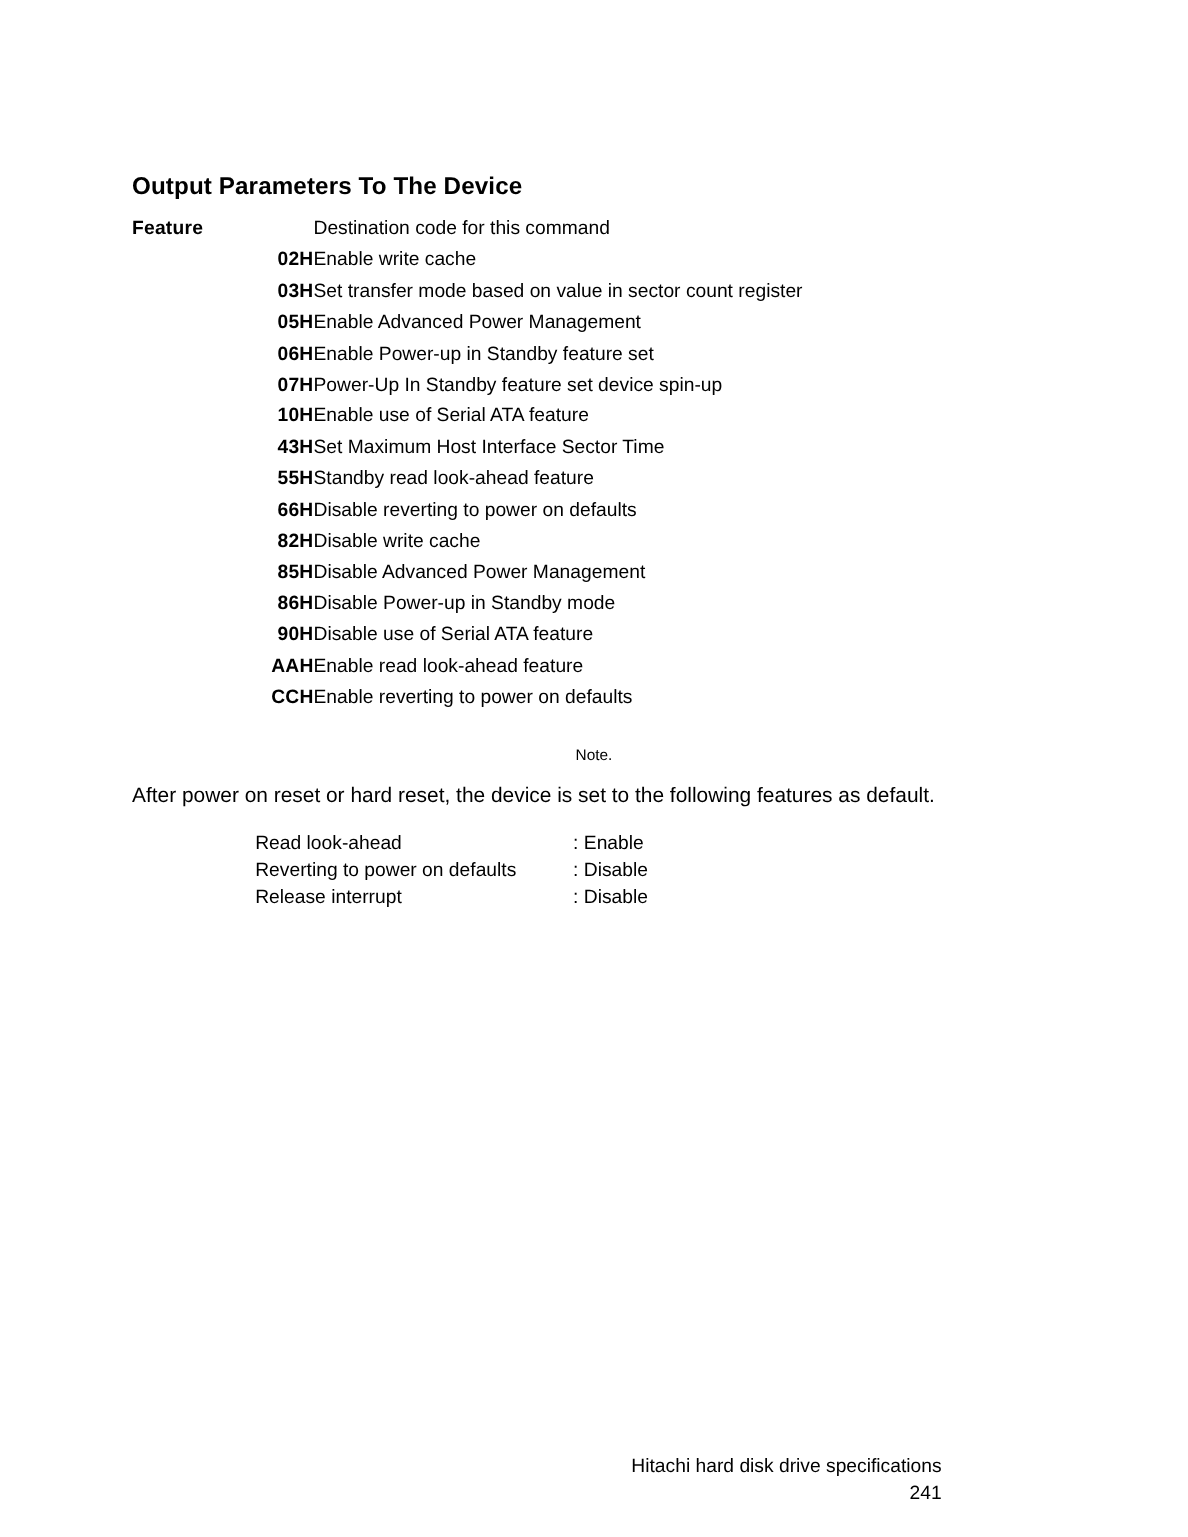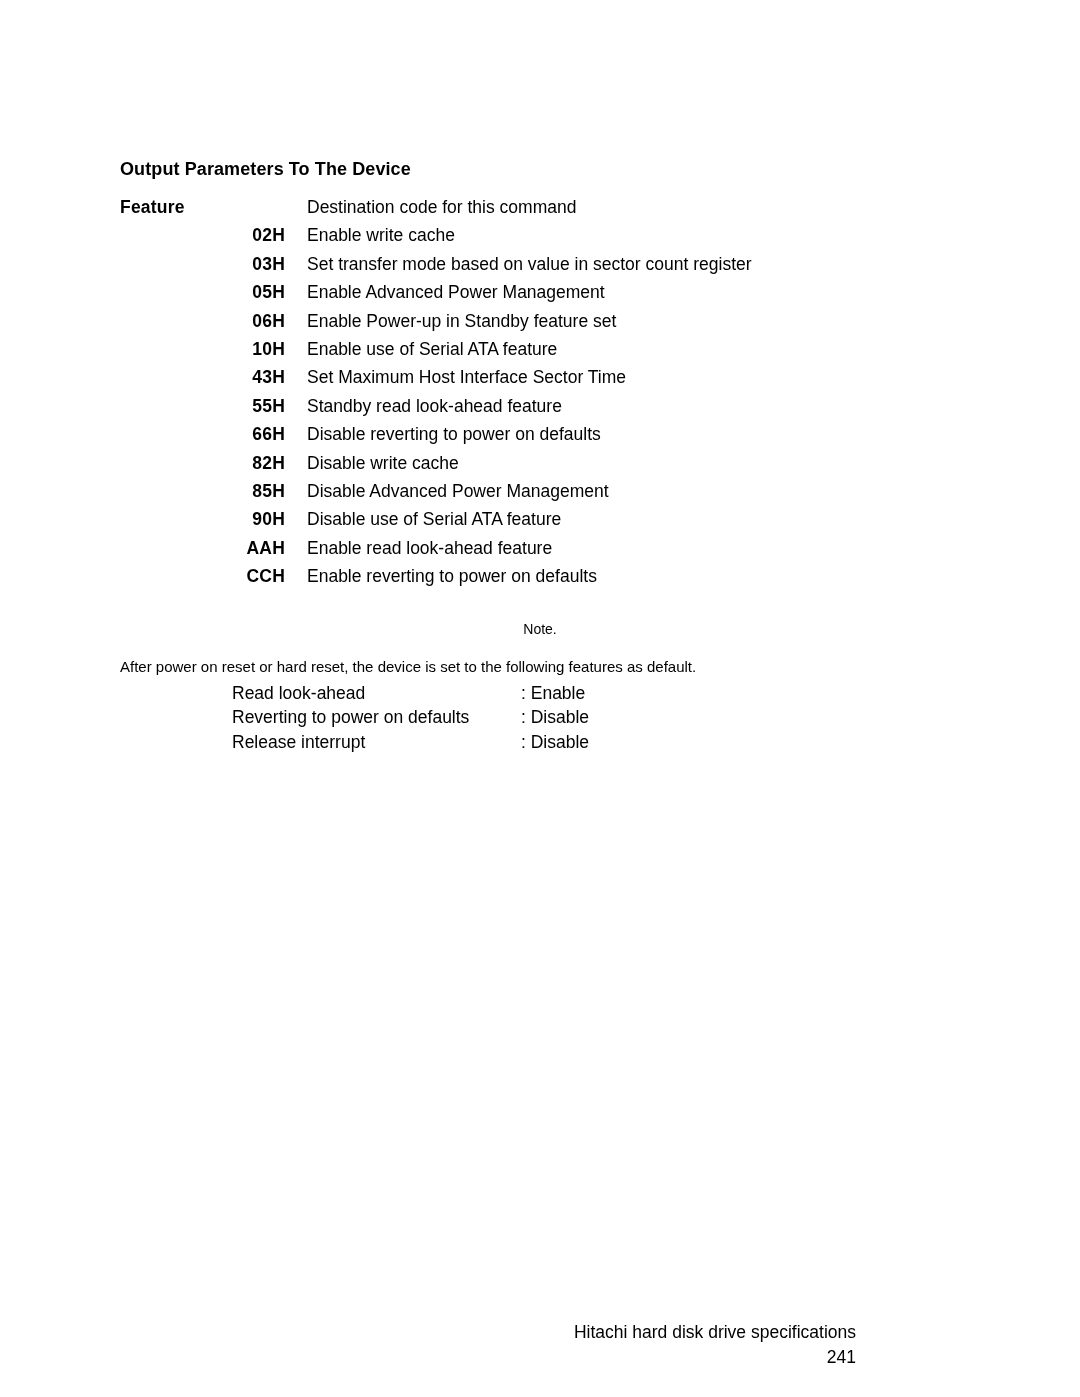--- a/index.html
+++ b/index.html
@@ -23,21 +23,21 @@
     height: 1397px;
     background: #ffffff;
   }
   .content {
     position: absolute;
     left: 120px;
     top: 155px;
     width: 840px;
   }
   .section-title {
-    font-size: 18px;
+    font-size: 22px;
     font-weight: bold;
     letter-spacing: 0.1px;
     line-height: 28px;
     margin: 0 0 10px 0;
     white-space: nowrap;
   }
   
   .feature-table {
     border-collapse: collapse;
     border-spacing: 0;
@@ -49,21 +49,20 @@
     margin: 0;
     vertical-align: baseline;
     font-size: 17.5px;
     line-height: 28.4px;
     white-space: nowrap;
   }
   td.code-cell {
     text-align: right;
     font-weight: bold;
     width: 165px;
-    padding-right: 22px;
     letter-spacing: 0.2px;
   }
   td.code-cell.label-left {
     text-align: left;
     font-weight: bold;
   }
   td.desc-cell {
     text-align: left;
     font-weight: normal;
   }
@@ -72,23 +71,23 @@
     margin-top: 24px;
   }
   .note-label {
     font-size: 14px;
     line-height: 28px;
     margin: 0 0 10px 0;
     white-space: nowrap;
     text-align: center;
   }
   .note-text {
-    font-size: 15px;
+    font-size: 19px;
     line-height: 28px;
-    margin: 0 0 0 0;
+    margin: 0 0 16px 0;
     white-space: nowrap;
   }
   .defaults-table {
     border-collapse: collapse;
     border-spacing: 0;
     margin: 0 0 0 112px;
   }
   .defaults-table td {
     padding: 0;
     vertical-align: baseline;
@@ -147,20 +146,24 @@
         </tr>
         <tr>
           <td class="code-cell">05H</td>
           <td class="desc-cell">Enable Advanced Power Management</td>
         </tr>
         <tr>
           <td class="code-cell">06H</td>
           <td class="desc-cell">Enable Power-up in Standby feature set</td>
         </tr>
         <tr>
+          <td class="code-cell">07H</td>
+          <td class="desc-cell">Power-Up In Standby feature set device spin-up</td>
+        </tr>
+        <tr>
           <td class="code-cell">10H</td>
           <td class="desc-cell">Enable use of Serial ATA feature</td>
         </tr>
         <tr>
           <td class="code-cell">43H</td>
           <td class="desc-cell">Set Maximum Host Interface Sector Time</td>
         </tr>
         <tr>
           <td class="code-cell">55H</td>
           <td class="desc-cell">Standby read look-ahead feature</td>
@@ -169,20 +172,24 @@
           <td class="code-cell">66H</td>
           <td class="desc-cell">Disable reverting to power on defaults</td>
         </tr>
         <tr>
           <td class="code-cell">82H</td>
           <td class="desc-cell">Disable write cache</td>
         </tr>
         <tr>
           <td class="code-cell">85H</td>
           <td class="desc-cell">Disable Advanced Power Management</td>
+        </tr>
+        <tr>
+          <td class="code-cell">86H</td>
+          <td class="desc-cell">Disable Power-up in Standby mode</td>
         </tr>
         <tr>
           <td class="code-cell">90H</td>
           <td class="desc-cell">Disable use of Serial ATA feature</td>
         </tr>
         <tr>
           <td class="code-cell">AAH</td>
           <td class="desc-cell">Enable read look-ahead feature</td>
         </tr>
         <tr>

